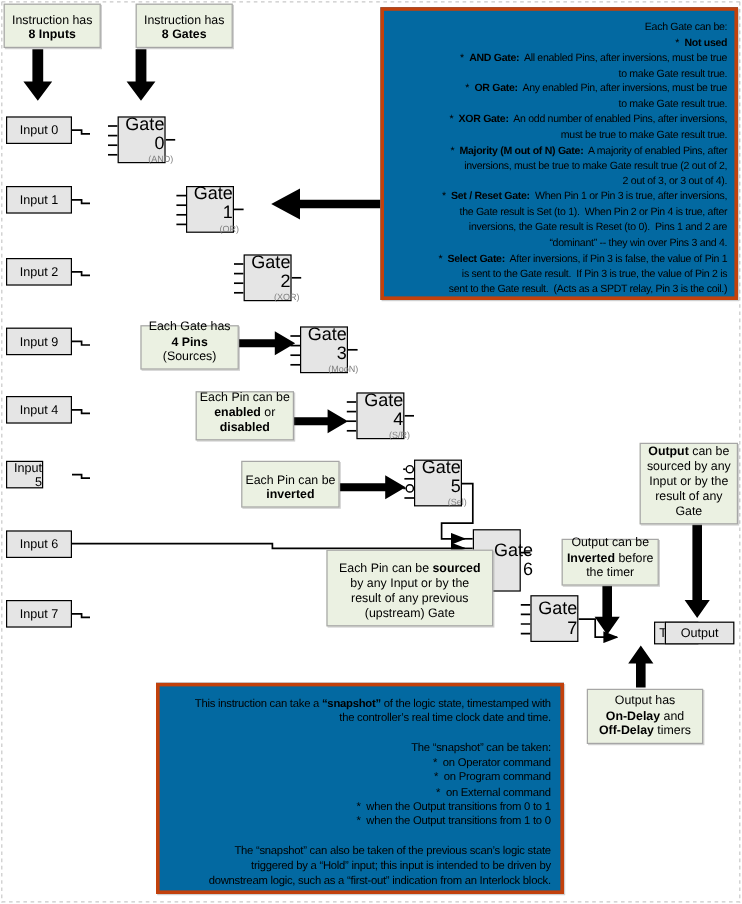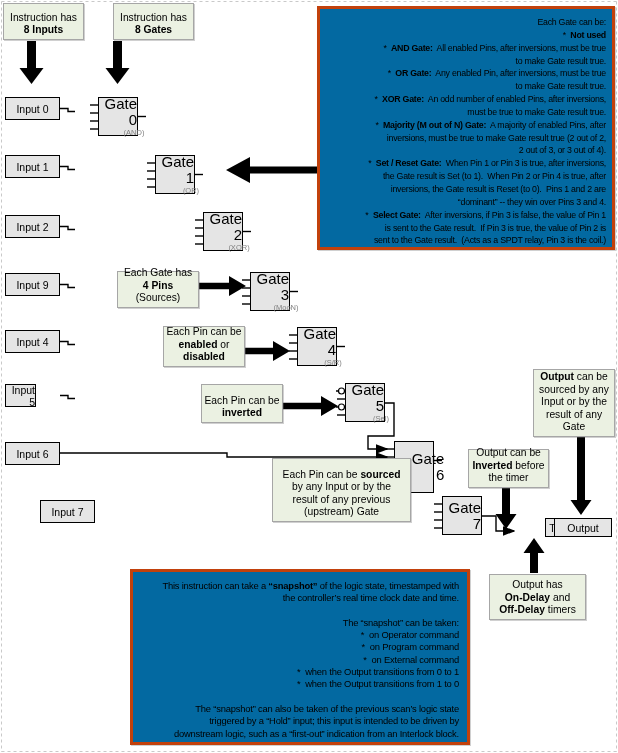--- a/index.html
+++ b/index.html
@@ -103,21 +103,21 @@
     </svg>
 
   <div id="nodes">
       <div class="node input-node" style="left: 5px; top: 97px; width: 55px; height: 23px;">Input 0</div>
       <div class="node input-node" style="left: 5px; top: 155px; width: 55px; height: 23px;">Input 1</div>
       <div class="node input-node" style="left: 5px; top: 215px; width: 55px; height: 23px;">Input 2</div>
       <div class="node input-node" style="left: 5px; top: 273px; width: 55px; height: 23px;">Input 9</div>
       <div class="node input-node" style="left: 5px; top: 330px; width: 55px; height: 23px;">Input 4</div>
       <div class="node input-node" style="left: 5px; top: 384px; width: 31px; height: 23px;">Input 5</div>
       <div class="node input-node" style="left: 5px; top: 442px; width: 55px; height: 23px;">Input 6</div>
-      <div class="node input-node" style="left: 5px; top: 500px; width: 55px; height: 23px; margin-left: 35px;">Input 7</div>
+      <div class="node input-node" style="left: 5px; top: 500px; width: 55px; height: 23px;">Input 7</div>
       <div class="node gate-node" style="left: 98px; top: 97px; width: 40px; height: 39px;">
         <div class="gate-label">Gate 0</div>
         <div class="gate-type">(AND)</div>
       </div>
       <div class="node gate-node" style="left: 155px; top: 155px; width: 40px; height: 39px;">
         <div class="gate-label">Gate 1</div>
         <div class="gate-type">(OR)</div>
       </div>
       <div class="node gate-node" style="left: 203px; top: 212px; width: 40px; height: 39px;">
         <div class="gate-label">Gate 2</div>

